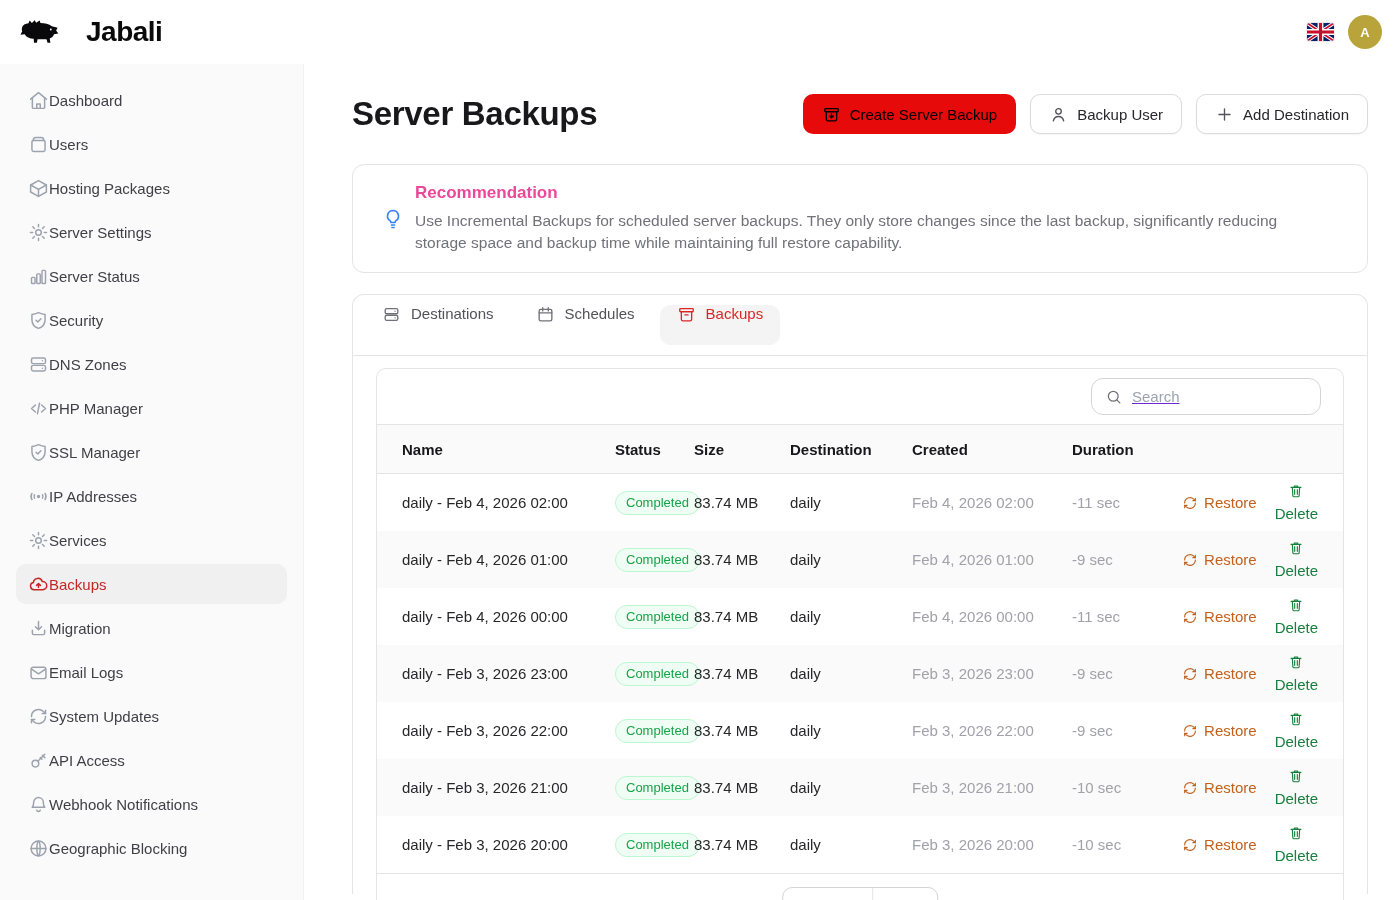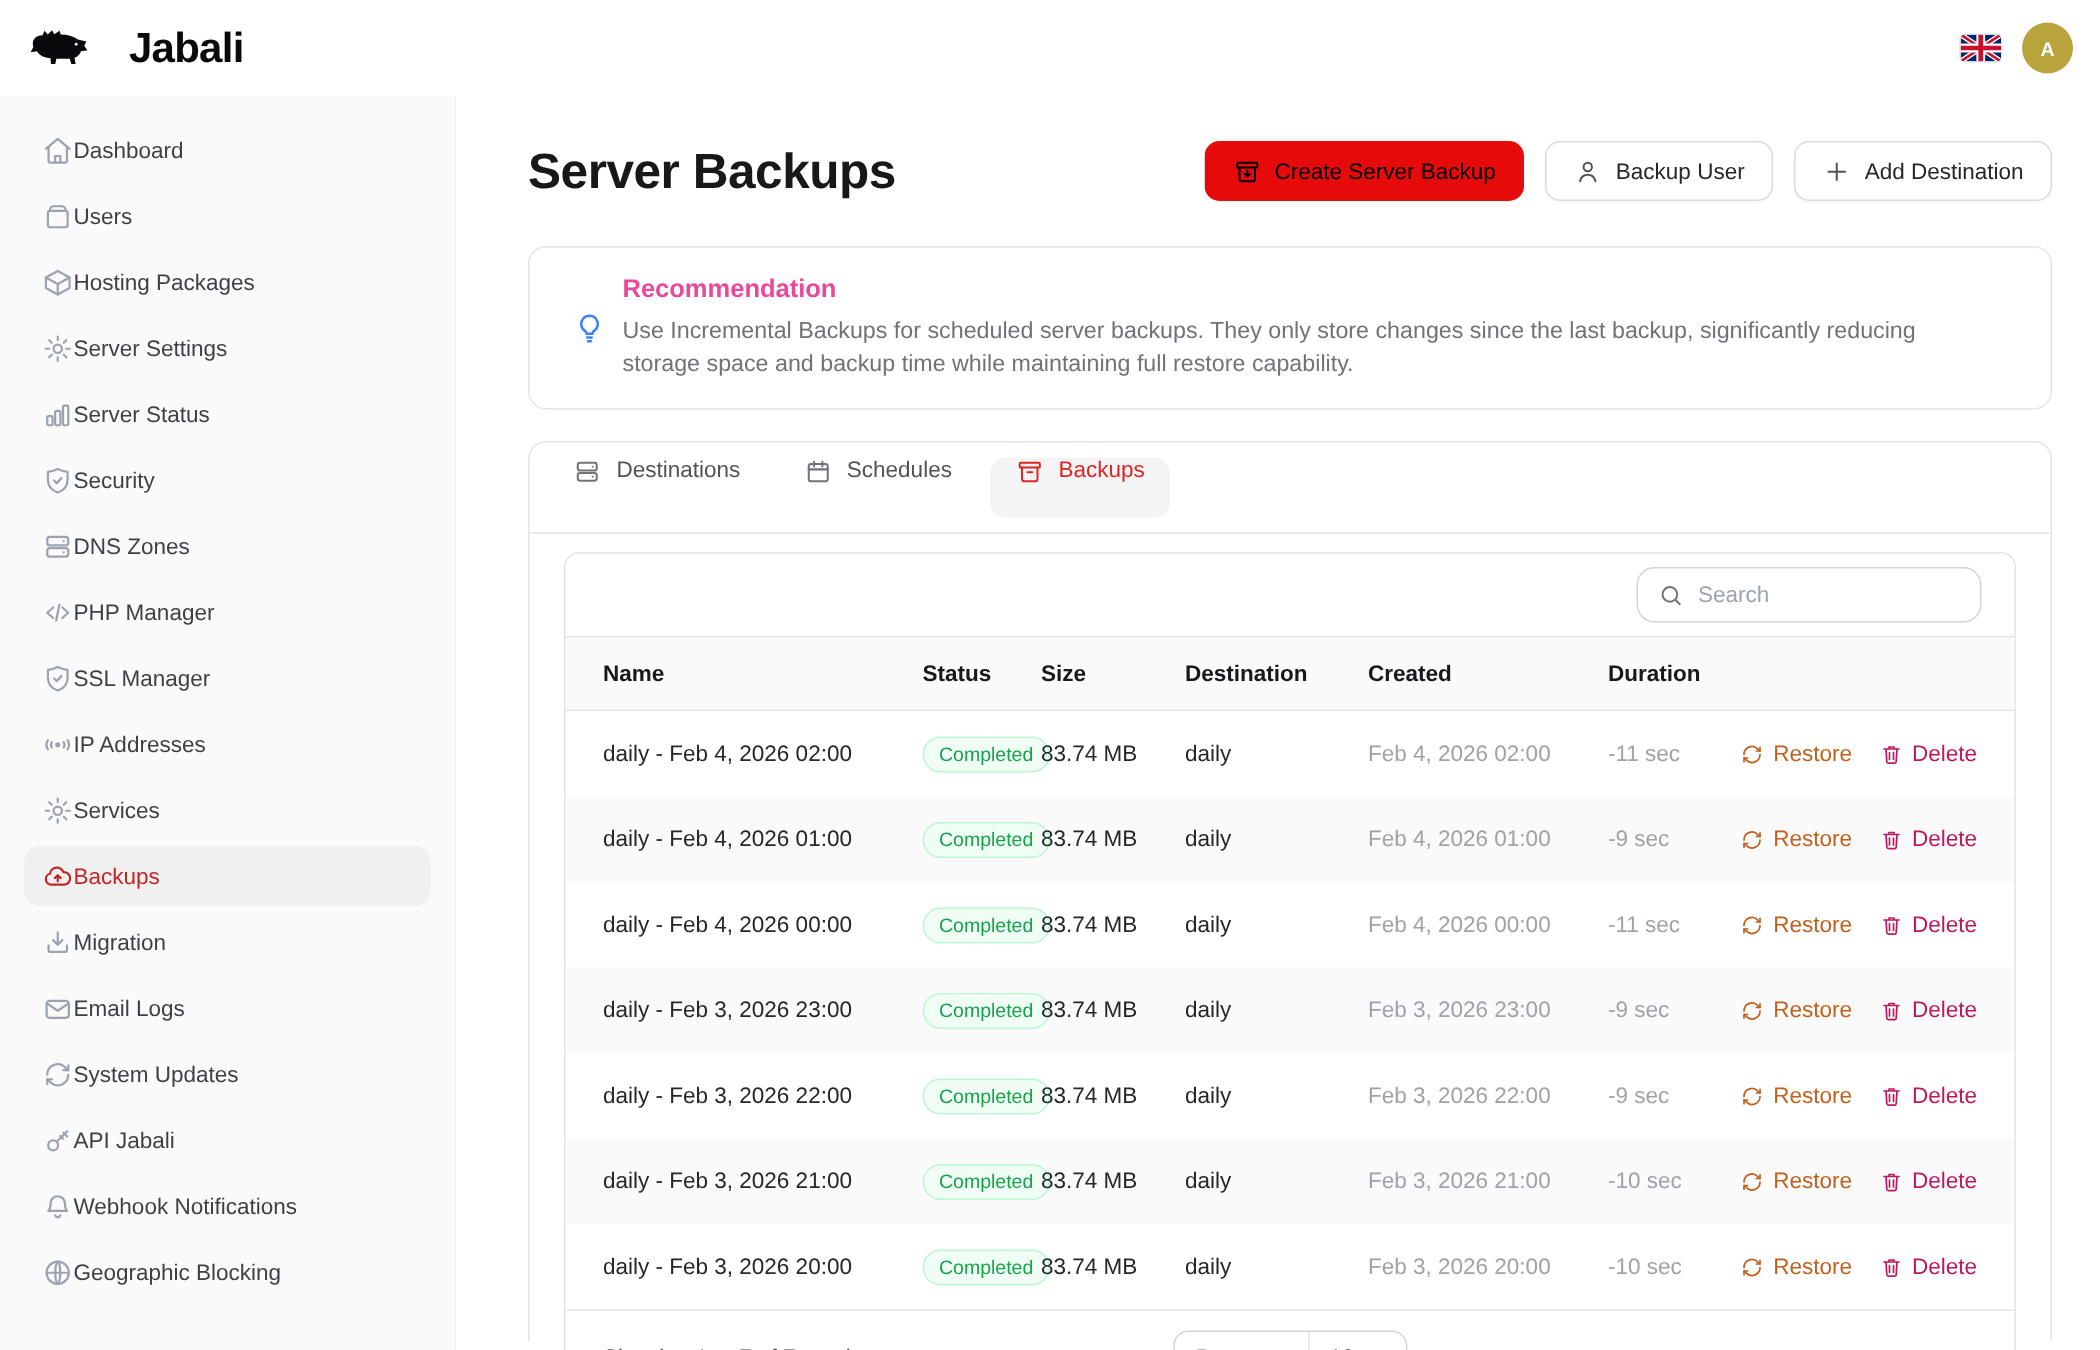--- a/index.html
+++ b/index.html
@@ -88,21 +88,21 @@
   
   .panel { margin: 12px 23px 0; border: 1px solid #e4e4e7; border-radius: 10px; overflow: hidden; background: #fff; }
   .search-row { display: flex; justify-content: flex-end; padding: 9px 22px; }
   .search-box {
     width: 230px; height: 37px; border: 1px solid #d4d4d8; border-radius: 12px;
     display: flex; align-items: center; gap: 9px; padding: 0 13px; background: #fff;
   }
   .search-box .ic { width: 18px; height: 18px; color: #71717a; flex-shrink: 0; }
   .search-box input {
     border: none; outline: none; width: 100%; font-size: 15px;
-    font-family: inherit; color: #0369a1; background: transparent;
+    font-family: inherit; color: #6d28d9; background: transparent; text-decoration: underline;
   }
   .search-box input::placeholder { color: #9ca3af; }
 
   
   .grid-cols {
     display: grid;
     grid-template-columns: 213px 79px 96px 122px 160px 90px minmax(0,1fr);
     align-items: center; padding: 0 25px;
   }
   .thead {
@@ -114,21 +114,21 @@
   .trow:nth-child(even) { background: #fafafa; }
   .cell.muted { color: #a1a1aa; }
   .badge {
     display: inline-block; padding: 3px 10px 4px; font-size: 13px;
     color: #16a34a; background: #f0fdf4; border: 1px solid #bbf7d0; border-radius: 999px;
   }
   .cell.actions { display: flex; gap: 18px; justify-content: flex-end; }
   .link { display: flex; align-items: center; gap: 6px; cursor: pointer; font-size: 15px; text-decoration: none; }
   .link .ic { width: 16px; height: 16px; }
   .link.restore { color: #c2601d; }
-  .link.delete { color: #be185d; }
+  .link.delete { color: #15803d; flex-direction: column; }
 
   
   .pager { position: relative; display: flex; align-items: center; padding: 13px 25px; border-top: 1px solid #e4e4e7; height: 64px; }
   .pager-summary { font-size: 15px; color: #3f3f46; }
   .perpage {
     position: absolute; left: 50%; transform: translateX(-50%);
     display: flex; align-items: stretch; height: 38px; border: 1px solid #d4d4d8;
     border-radius: 10px; overflow: hidden; background: #fff;
   }
   .perpage-label { display: flex; align-items: center; padding: 0 14px; font-size: 15px; color: #71717a; border-right: 1px solid #e4e4e7; }
@@ -305,21 +305,21 @@
         </span>
         <span>System Updates</span>
       </div>
     <div class="side-item">
         <span class="ic">
           <svg viewBox="0 0 24 24" fill="none" stroke="currentColor" stroke-width="1.7" stroke-linecap="round" stroke-linejoin="round">
             <circle cx="8.5" cy="15.5" r="3.8"></circle>
             <path d="m11.2 12.8 8-8M16.5 6l2.7 2.7M14 8.5l2 2"></path>
           </svg>
         </span>
-        <span>API Jabali</span>
+        <span>API Access</span>
       </div>
     <div class="side-item">
         <span class="ic">
           <svg viewBox="0 0 24 24" fill="none" stroke="currentColor" stroke-width="1.7" stroke-linecap="round" stroke-linejoin="round">
             <path d="M12 4a5.5 5.5 0 0 0-5.5 5.5c0 4.2-1.7 5.6-1.7 5.6h14.4s-1.7-1.4-1.7-5.6A5.5 5.5 0 0 0 12 4z"></path>
             <path d="M10 18.5a2.1 2.1 0 0 0 4 0"></path>
           </svg>
         </span>
         <span>Webhook Notifications</span>
       </div>

